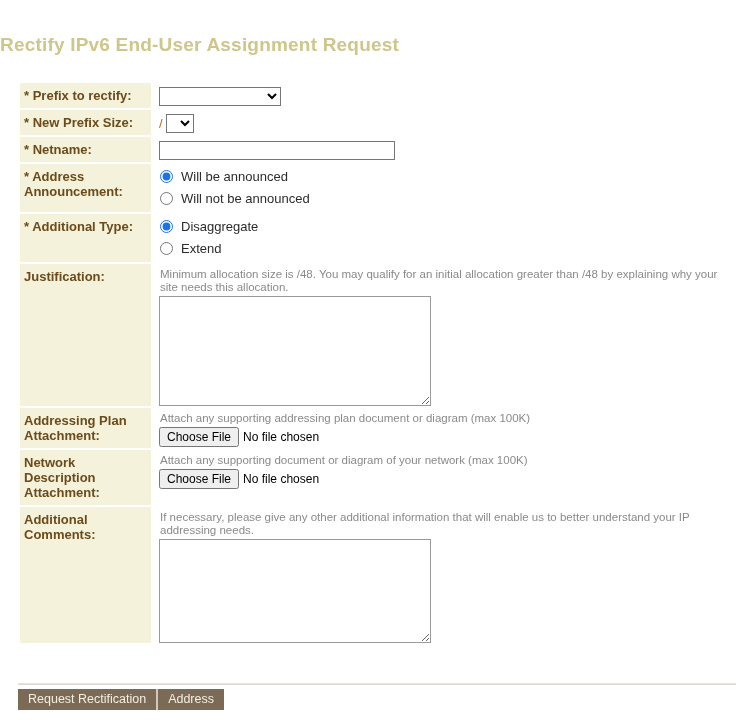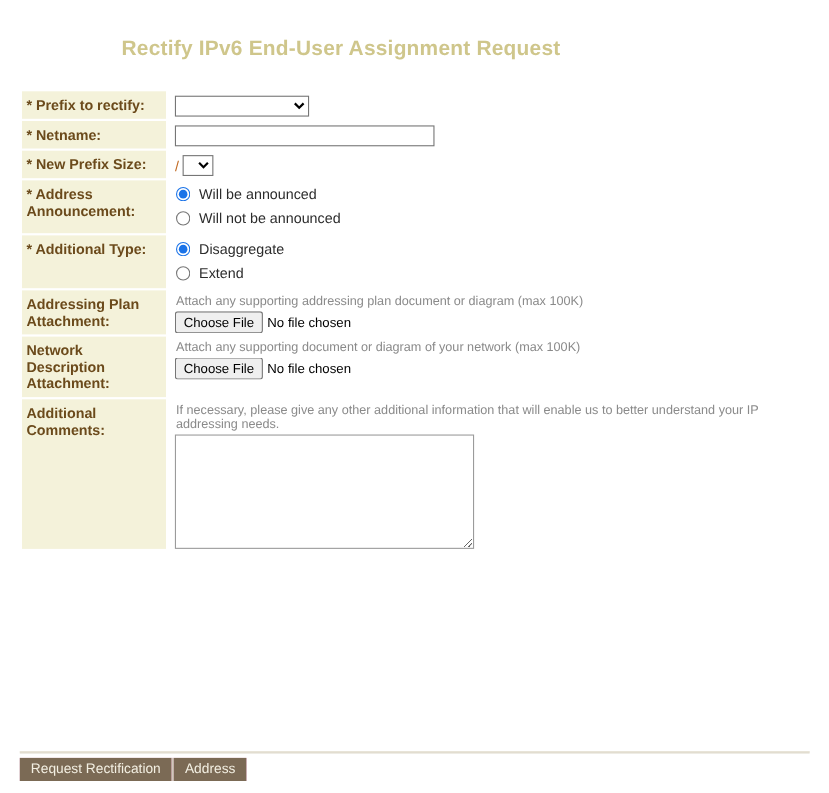--- a/index.html
+++ b/index.html
@@ -12,21 +12,20 @@
     width: 754px;
     height: 721px;
     font-family: "Liberation Sans", sans-serif;
     font-size: 13px;
     color: #333333;
     overflow: hidden;
     position: relative;
   }
 
   .page-title {
-    text-align: center;
     color: #cfc68b;
     font-size: 19px;
     font-weight: bold;
     margin: 0;
     padding: 0;
     position: absolute;
     left: 0;
     top: 34px;
     width: 620px;
     letter-spacing: 0.2px;
@@ -197,36 +196,36 @@
     <tr>
       <td class="label-cell">* Prefix to rectify:</td>
       <td class="field-cell">
         <select class="sel-prefix">
           <option></option>
         </select>
       </td>
     </tr>
 
     <tr>
-      <td class="label-cell">* Netname:</td>
-      <td class="field-cell">
-        <input type="text" class="text-field" value="" style="">
-      </td>
-    </tr>
-
-    <tr>
       <td class="label-cell">* New Prefix Size:</td>
       <td class="field-cell">
         <span class="slash">/</span><select class="sel-size">
           <option></option>
         </select>
       </td>
     </tr>
 
     <tr>
+      <td class="label-cell">* Netname:</td>
+      <td class="field-cell">
+        <input type="text" class="text-field" value="" style="">
+      </td>
+    </tr>
+
+    <tr>
       <td class="label-cell">* Address Announcement:</td>
       <td class="field-cell">
         <div class="radio-row">
           <input type="radio" name="announce" id="ann0" checked="" style="">
           <label for="ann0">Will be announced</label>
         </div>
         <div class="radio-row">
           <input type="radio" name="announce" id="ann1" style="">
           <label for="ann1">Will not be announced</label>
         </div>
@@ -240,20 +239,27 @@
           <input type="radio" name="addtype" id="at0" checked="" style="">
           <label for="at0">Disaggregate</label>
         </div>
         <div class="radio-row">
           <input type="radio" name="addtype" id="at1" style="">
           <label for="at1">Extend</label>
         </div>
       </td>
     </tr>
 
+    <tr>
+      <td class="label-cell">Justification:</td>
+      <td class="field-cell">
+        <p class="help-text">Minimum allocation size is /48. You may qualify for an initial allocation greater than /48 by explaining why your site needs this allocation.</p>
+        <textarea class="ta ta-justification" style=""></textarea>
+      </td>
+    </tr>
 
     <tr>
       <td class="label-cell">Addressing Plan Attachment:</td>
       <td class="field-cell">
         <p class="help-text">Attach any supporting addressing plan document or diagram (max 100K)</p>
         <div class="file-wrap">
           <input type="file" style="">
         </div>
       </td>
     </tr>

